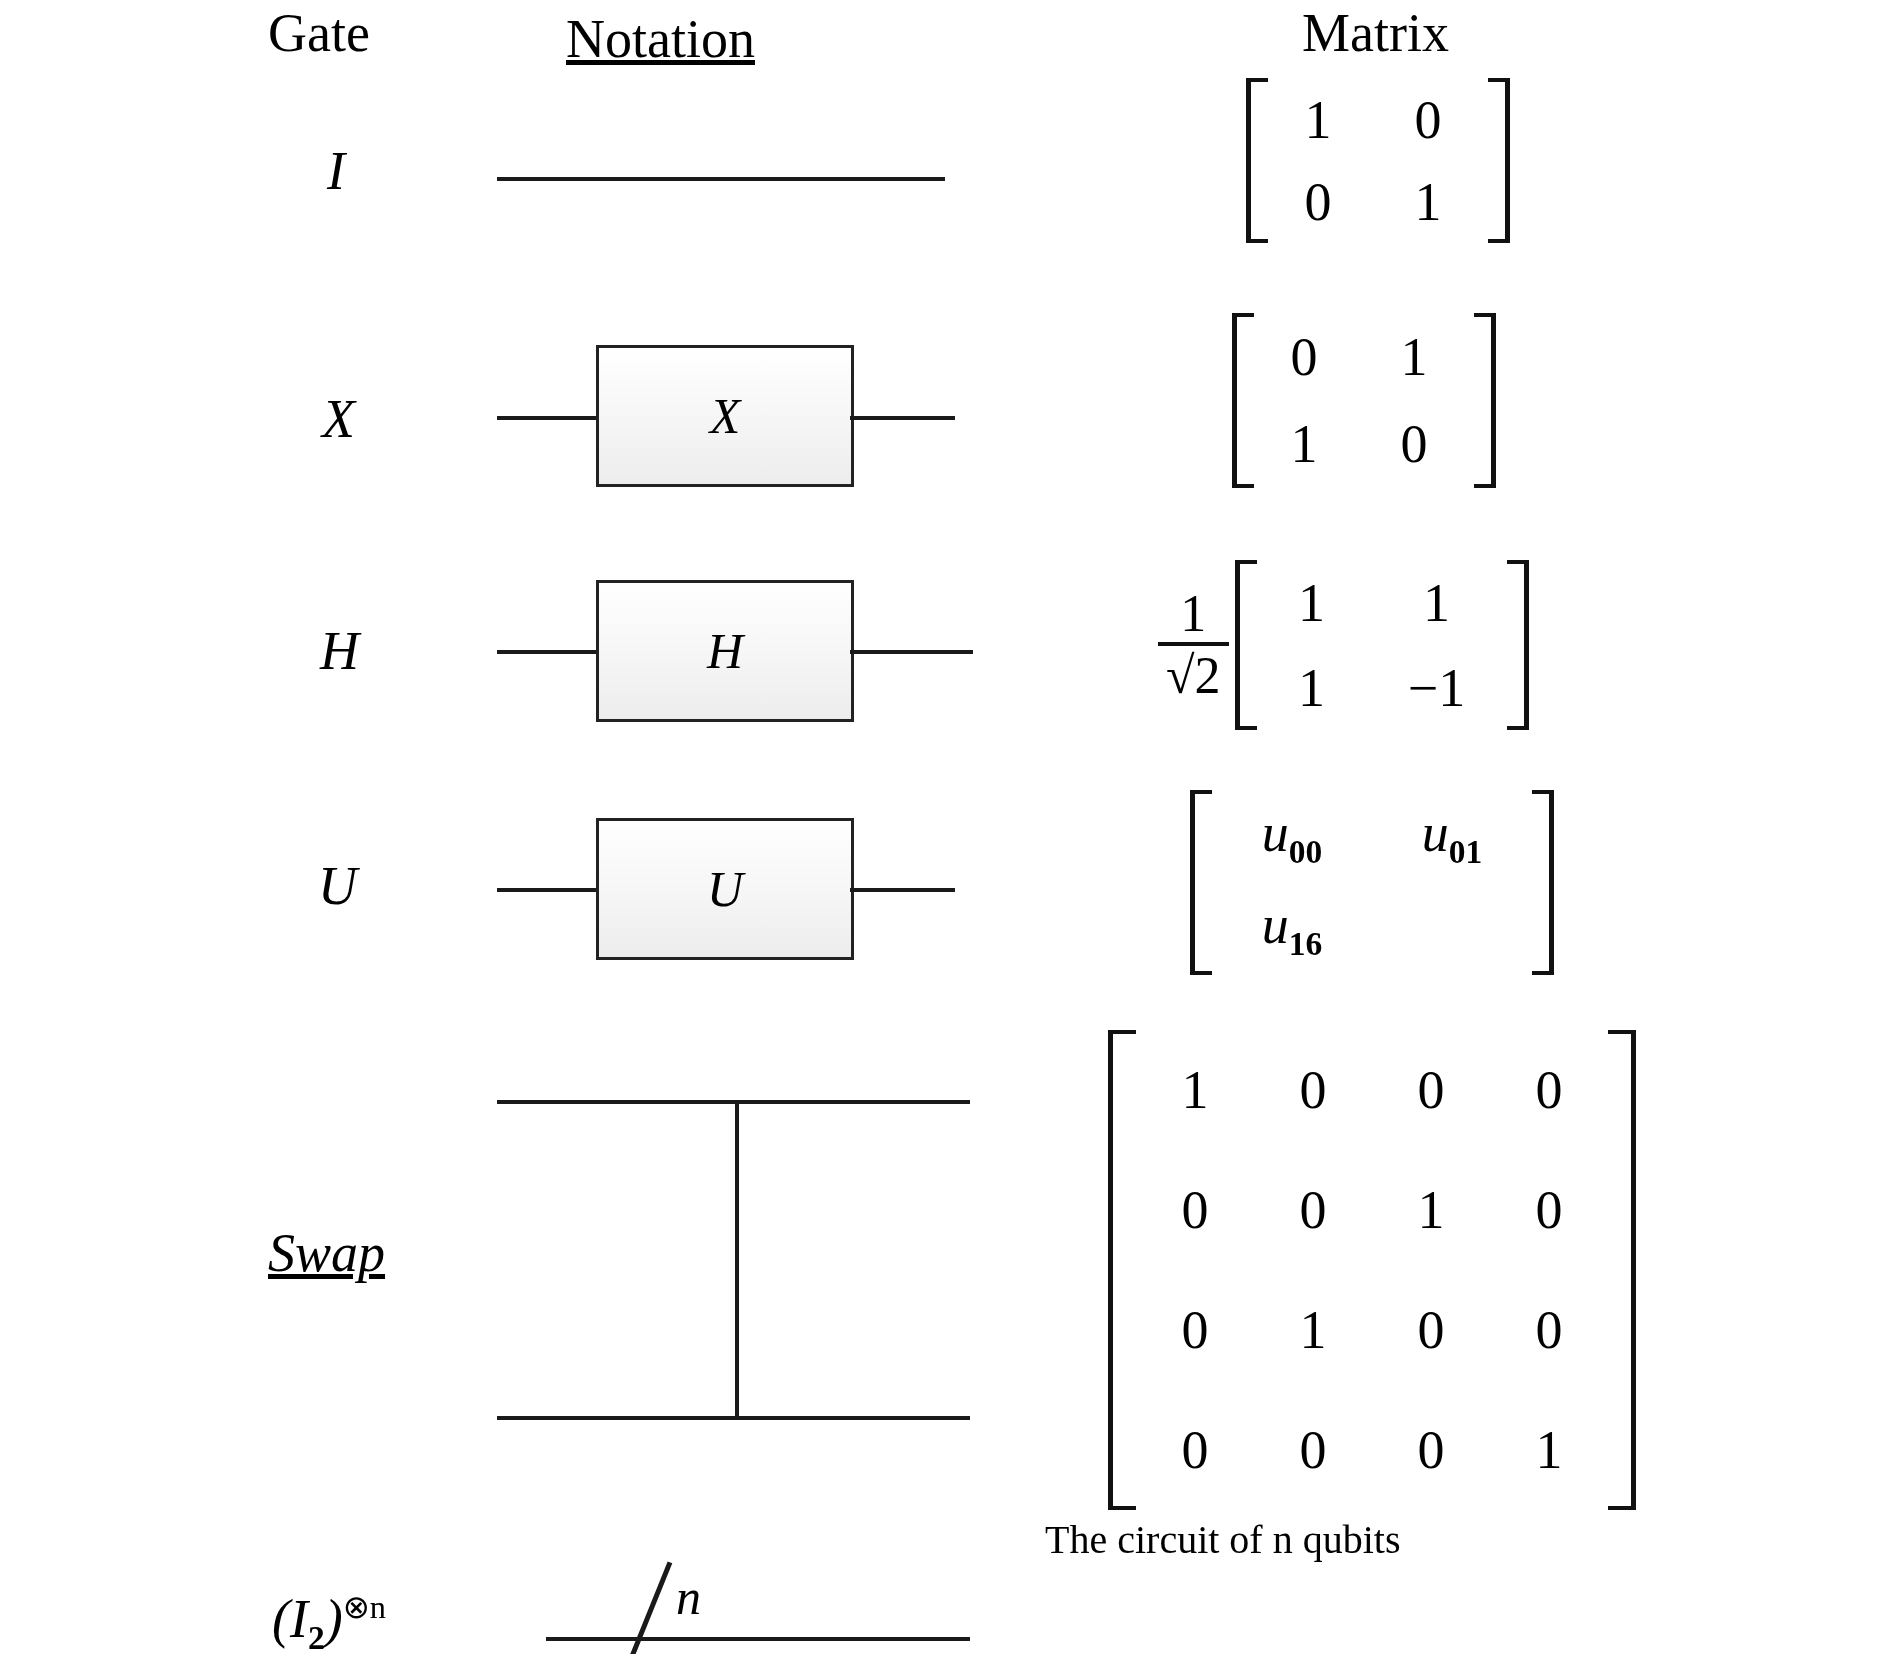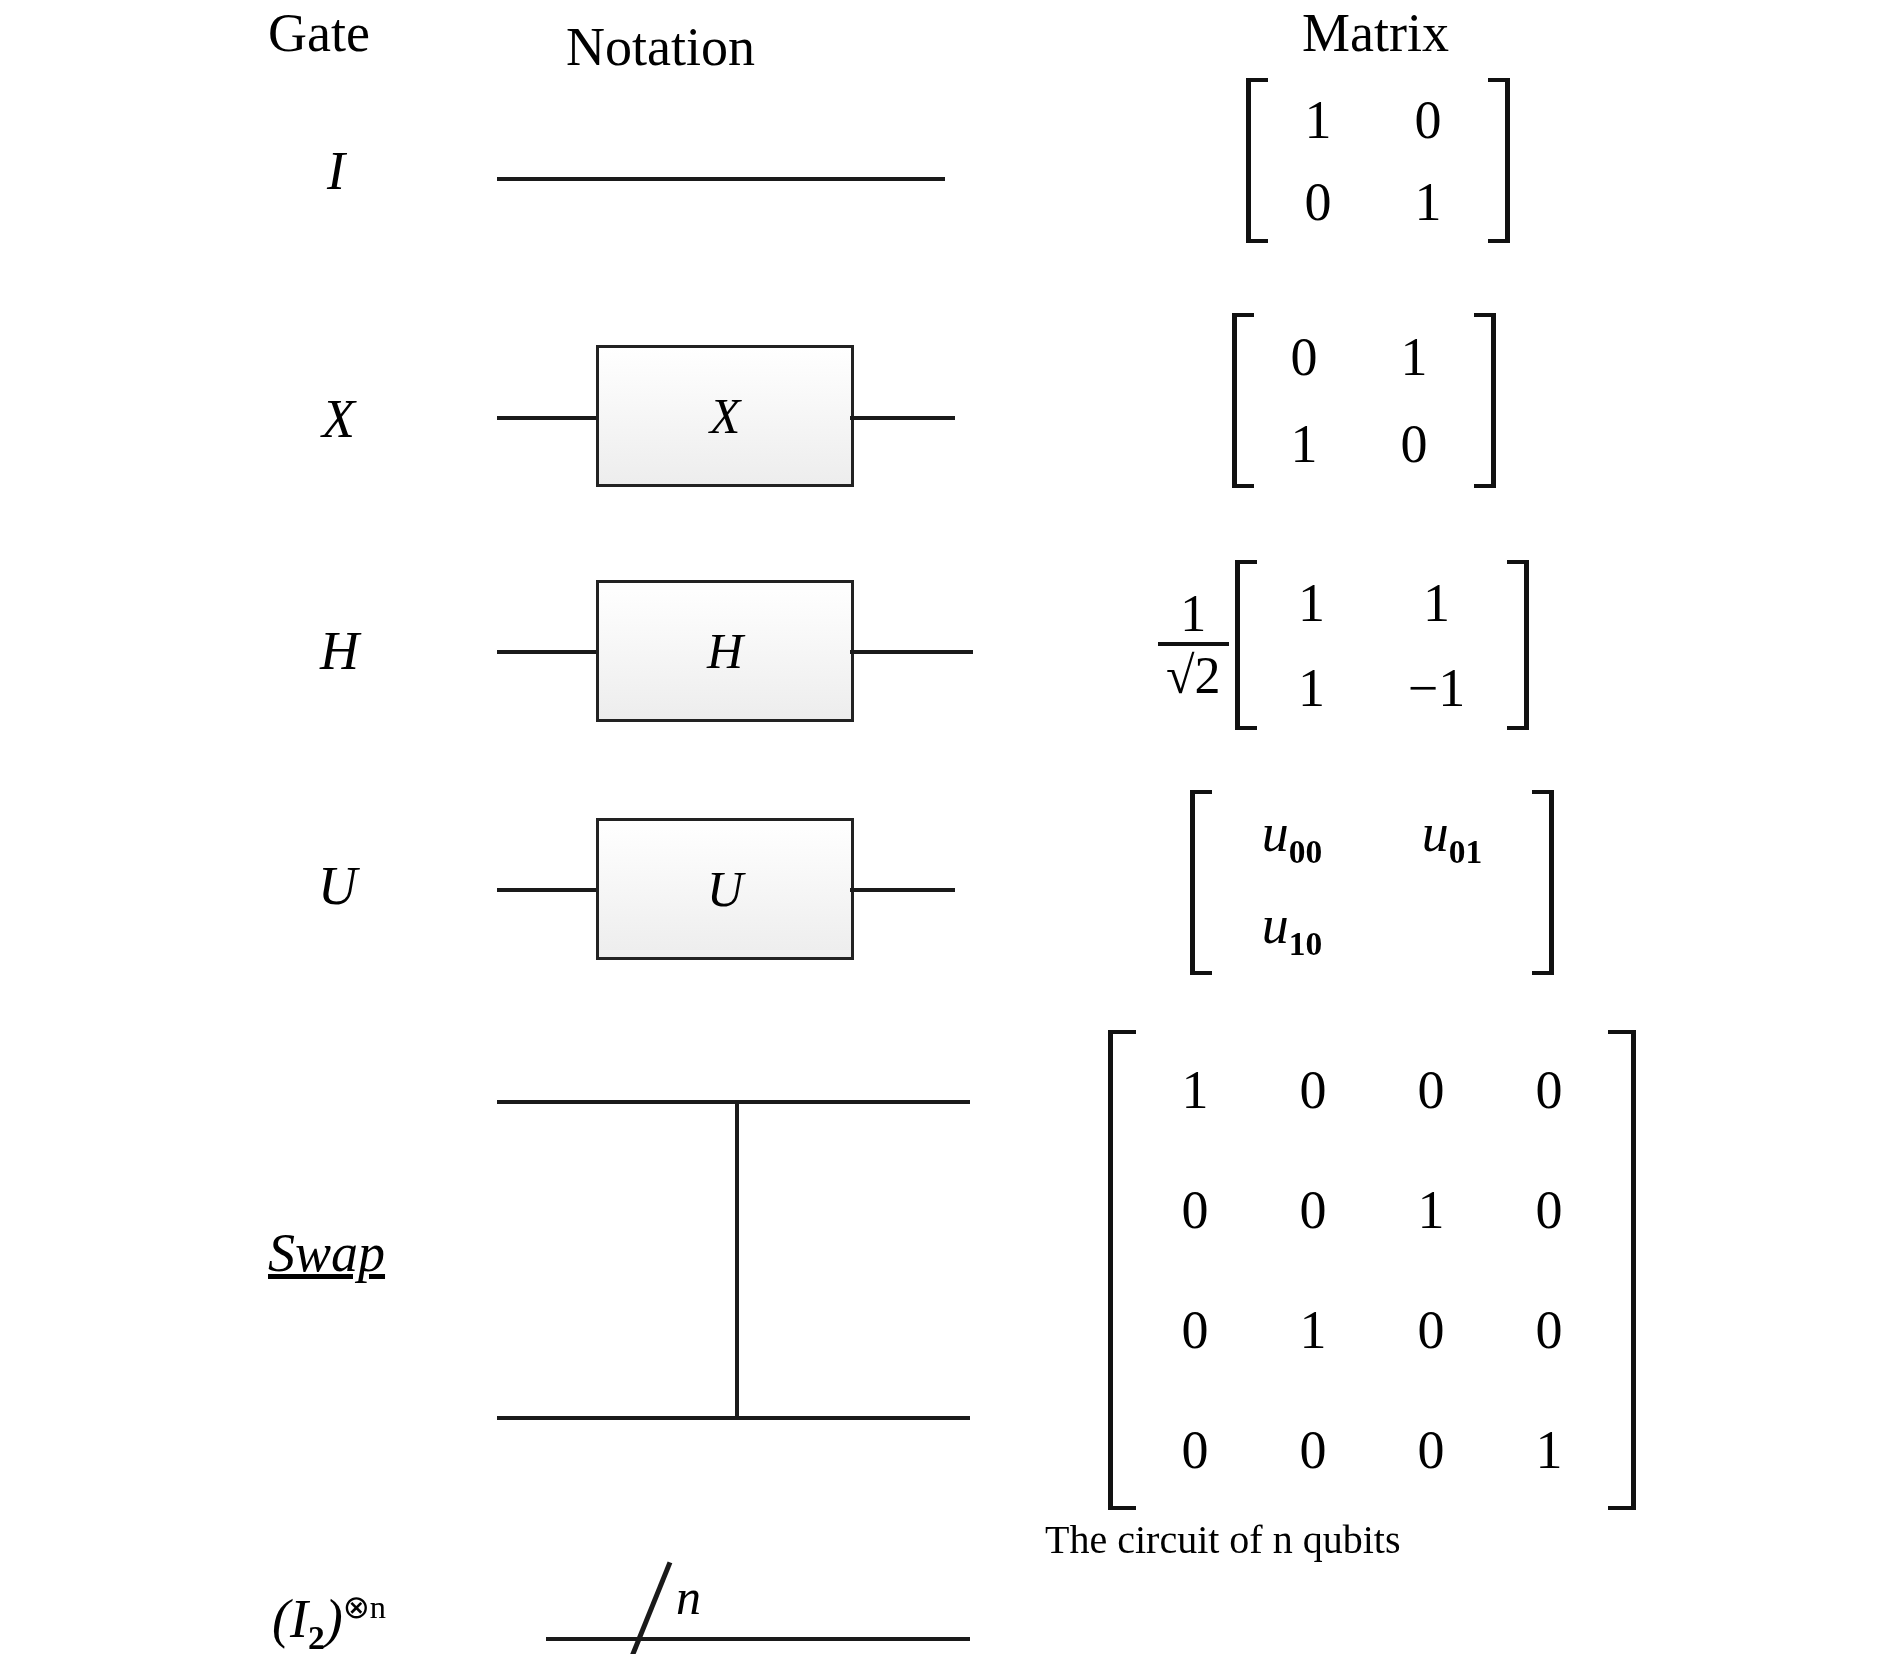--- a/index.html
+++ b/index.html
@@ -150,21 +150,21 @@
     vertical-align: super;
     font-style: normal;
   }
 </style>
 </head>
 <body>
 
 <div class="table">
 
   <div class="abs hdr" style="left:268px; top:2px;">Gate</div>
-  <div class="abs hdr" style="left:566px; top:16px;">Notation</div>
+  <div class="abs hdr" style="left:566px; top:8px;text-decoration:underline;">Notation</div>
   <div class="abs hdr" style="left:1258px; top:2px;margin-left:44px;">Matrix</div>
 
   <div class="abs gate-label" style="left:327px; top:140px;">I</div>
 
   <div class="wire" style="left:497px; top:177px; width:448px;"></div>
 
   <div class="matrix-wrap" style="left:1246px; top:78px; height:165px;">
     <div class="bracket left" style="height:165px;"></div>
     <div class="matrix-grid" style="grid-template-columns: 100px 120px; grid-template-rows: 82px 82px;">
       <div class="cell">1</div>
@@ -223,21 +223,21 @@
   <div class="matrix-wrap" style="left:1190px; top:790px; height:185px;">
     <div class="bracket left" style="height:185px;"></div>
     <div class="matrix-grid" style="grid-template-columns: 160px 160px; grid-template-rows: 92px 92px;">
       <div class="cell">
         <span class="uentry"><span>u</span><span class="sub">00</span></span>
       </div>
       <div class="cell">
         <span class="uentry"><span>u</span><span class="sub">01</span></span>
       </div>
       <div class="cell">
-        <span class="uentry"><span>u</span><span class="sub">10</span></span>
+        <span class="uentry"><span>u</span><span class="sub">16</span></span>
       </div>
     </div>
     <div class="bracket right" style="height:185px;"></div>
   </div>
 
   <div class="abs gate-label" style="left:268px; top:1222px;text-decoration:underline;">Swap</div>
 
   <div class="wire" style="left:497px; top:1100px; width:473px;"></div>
   <div class="vwire" style="left:735px; top:1100px; height:318px;"></div>
   <div class="wire" style="left:497px; top:1416px; width:473px;"></div>

